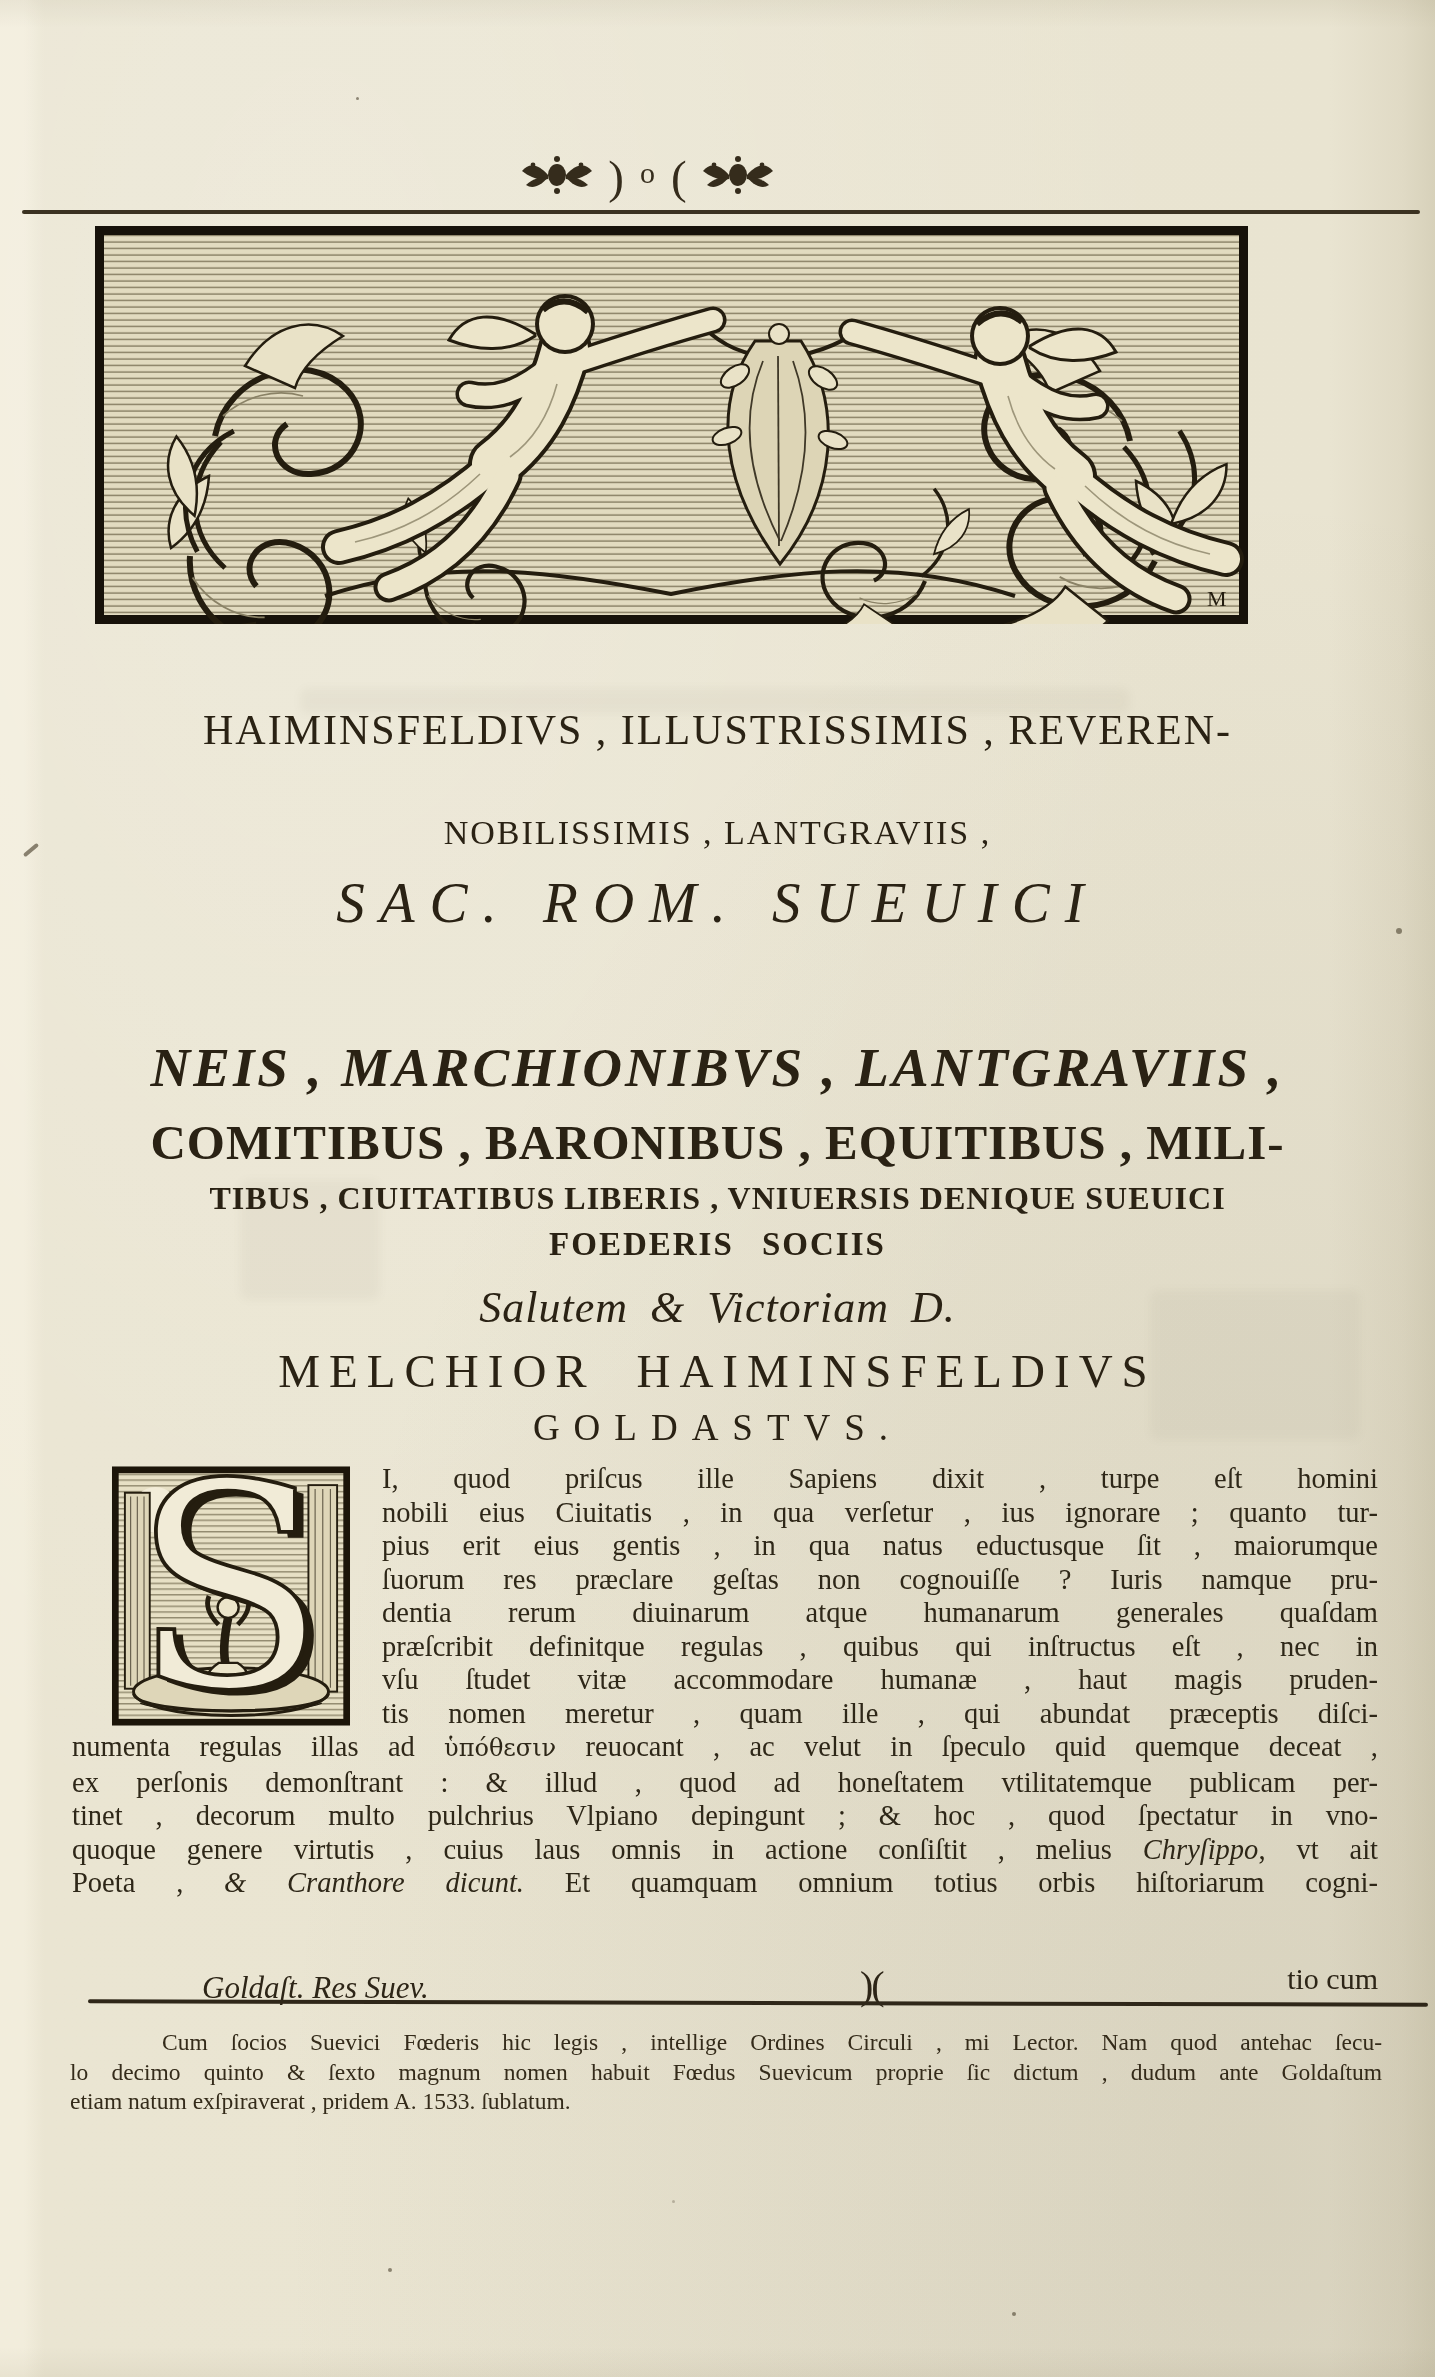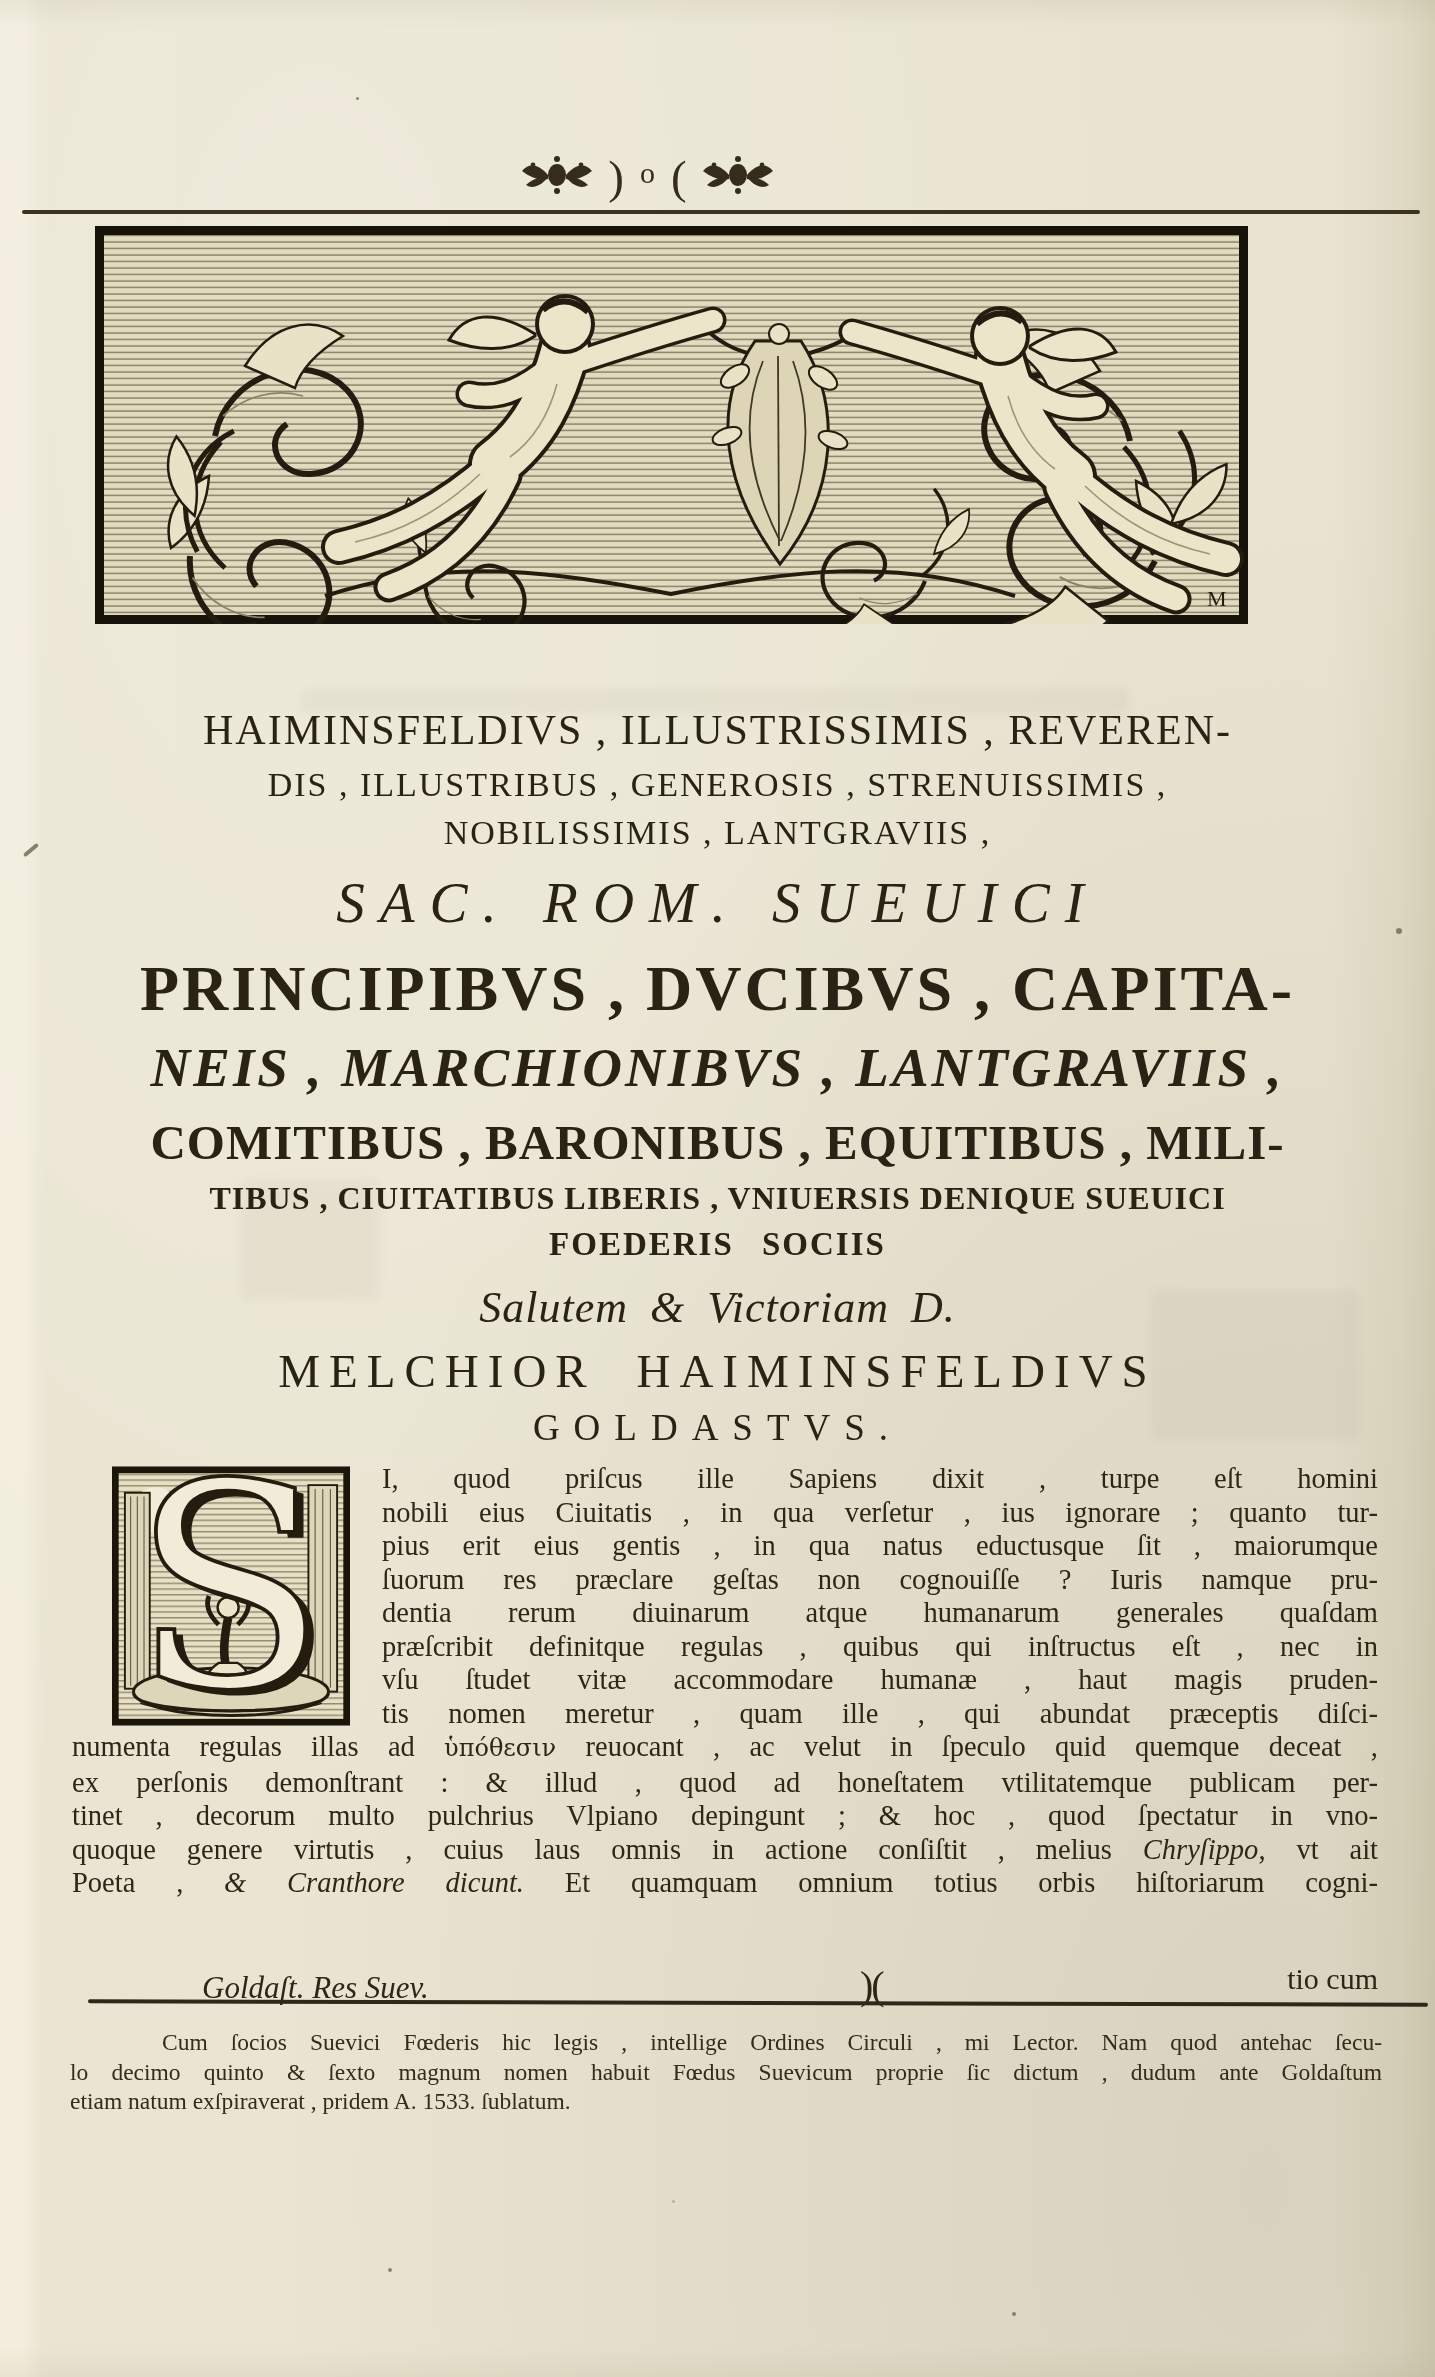--- a/index.html
+++ b/index.html
@@ -169,24 +169,22 @@
       <circle cx="684" cy="108" r="10"></circle>
     </g>
 
     <use href="#putto" transform="translate(470,98)"></use>
     <use href="#putto" transform="translate(905,110) scale(-1,1)"></use>
 
     <text x="1112" y="380" font-size="22" font-family="'Liberation Serif',serif" fill="#241d0f">M</text>
   </svg>
 
   <div class="abs ded d1">HAIMINSFELDIVS , ILLUSTRISSIMIS , REVEREN-</div>
-  <div class="abs ded d2">DIS , ILLUSTRIBUS , GENEROSIS , STRENUISSIMIS ,</div>
   <div class="abs ded d3">NOBILISSIMIS , LANTGRAVIIS ,</div>
   <div class="abs ded d4">SAC. ROM. SUEUICI</div>
-  <div class="abs ded d5">PRINCIPIBVS , DVCIBVS , CAPITA-</div>
   <div class="abs ded d6">NEIS , MARCHIONIBVS , LANTGRAVIIS ,</div>
   <div class="abs ded d7">COMITIBUS , BARONIBUS , EQUITIBUS , MILI-</div>
   <div class="abs ded d8">TIBUS , CIUITATIBUS LIBERIS , VNIUERSIS DENIQUE SUEUICI</div>
   <div class="abs ded d9">FOEDERIS SOCIIS</div>
   <div class="abs ded salut">Salutem &amp; Victoriam D.</div>
   <div class="abs ded auth1">MELCHIOR HAIMINSFELDIVS</div>
   <div class="abs ded auth2">GOLDASTVS.</div>
 
   <div class="abs body-block">
     <div class="dropcap-box">

